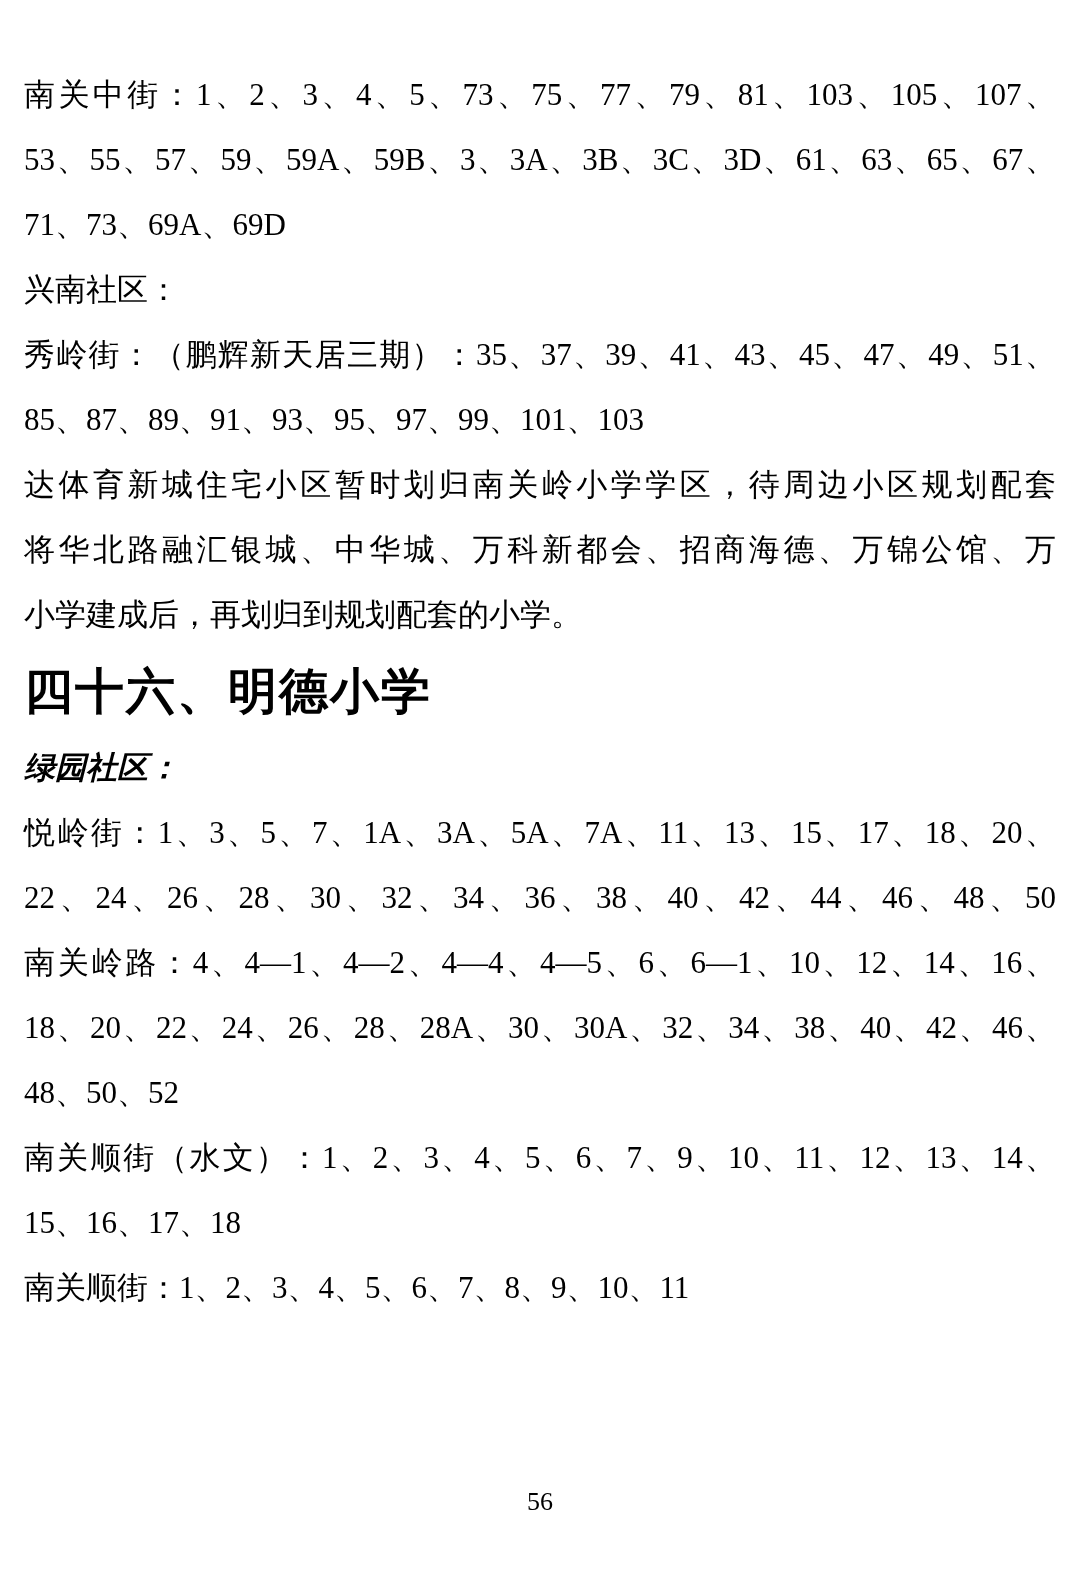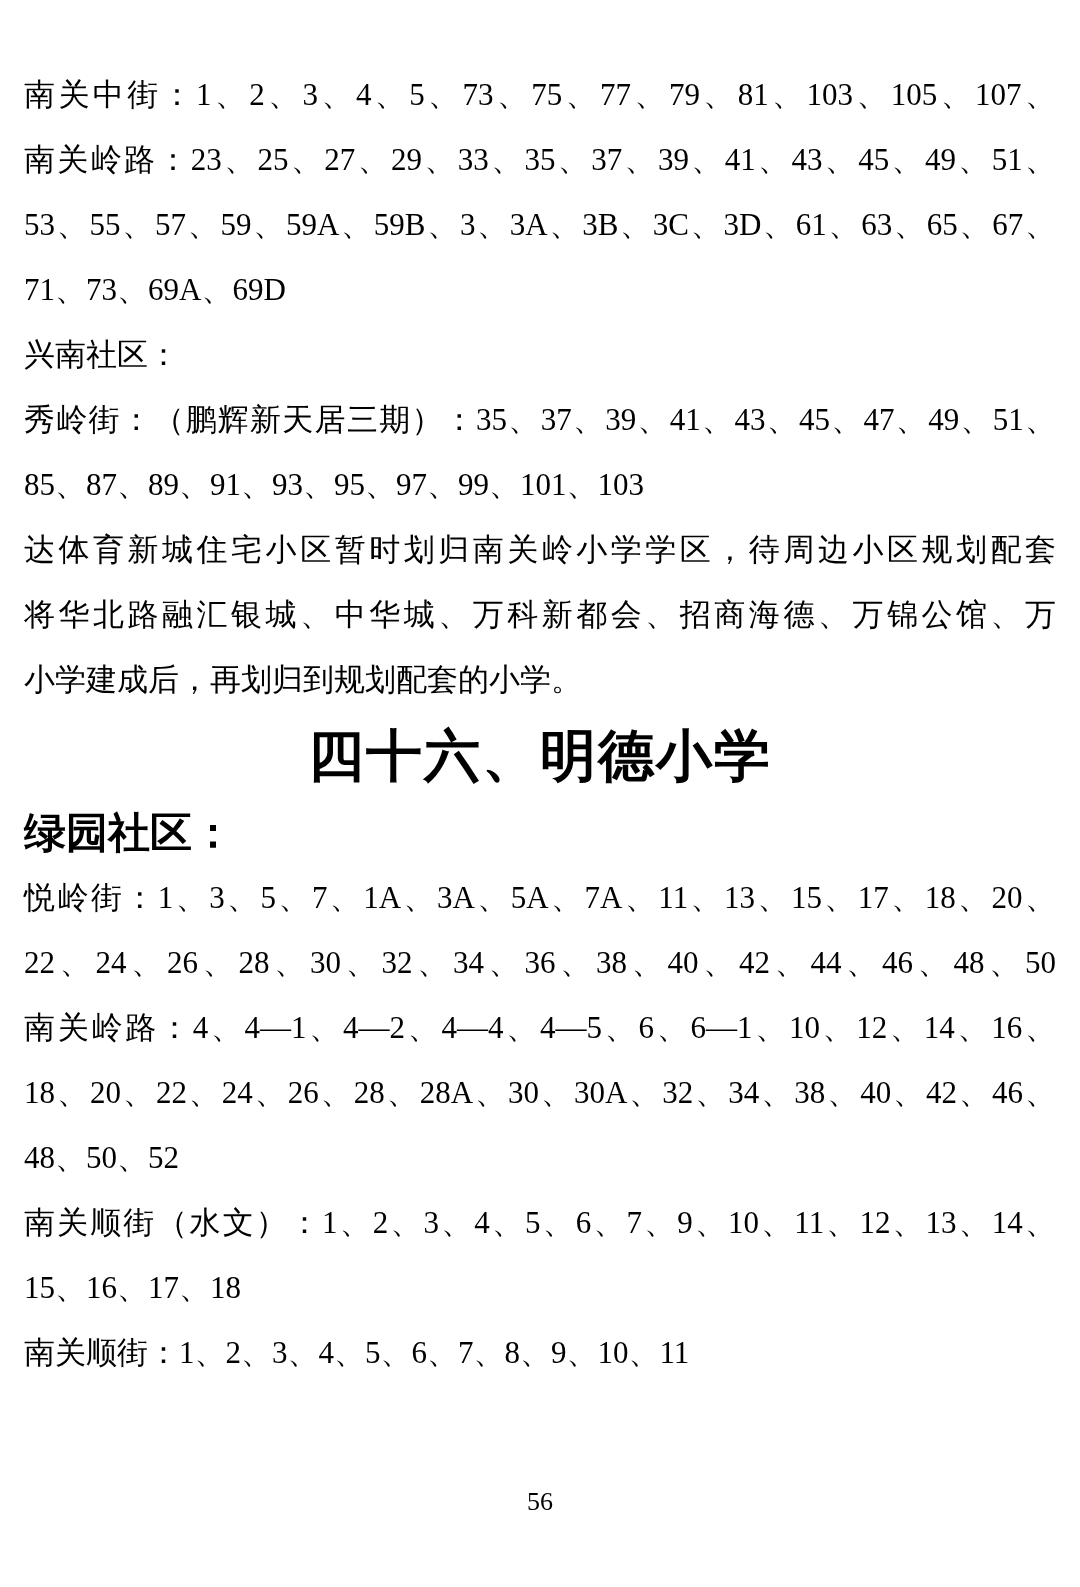--- a/index.html
+++ b/index.html
@@ -21,48 +21,48 @@
     text-align: justify;
     text-justify: inter-character;
     white-space: normal;
   }
   .line.fill {
     text-align-last: justify;
   }
   .bold-label {
     font-weight: bold;
     font-family: "Liberation Sans", "DejaVu Sans", sans-serif;
-    font-size: 42px;
+    font-size: 31px;
+    font-style: italic;
   }
   .heading {
-    font-size: 56px;
+    font-size: 49px;
     font-weight: bold;
     font-family: "Liberation Sans", "DejaVu Sans", sans-serif;
     line-height: 88px;
-    text-align: center;
+    text-align: left;
     letter-spacing: 2px;
   }
   .footer {
     position: absolute;
     left: 0;
     right: 0;
     bottom: 30px;
     text-align: center;
     font-size: 26px;
     line-height: 30px;
     font-family: "Liberation Serif", "DejaVu Serif", serif;
   }
 </style>
 </head>
 <body>
 
 <div class="page">
 
   <div class="line fill">南关中街：1、2、3、4、5、73、75、77、79、81、103、105、107、</div>
-  <div class="line fill">南关岭路：23、25、27、29、33、35、37、39、41、43、45、49、51、</div>
   <div class="line fill">53、55、57、59、59A、59B、3、3A、3B、3C、3D、61、63、65、67、</div>
   <div class="line">71、73、69A、69D</div>
   <div class="line">兴南社区：</div>
   <div class="line fill">秀岭街：（鹏辉新天居三期）：35、37、39、41、43、45、47、49、51、</div>
   <div class="line">85、87、89、91、93、95、97、99、101、103</div>
   <div class="line fill">达体育新城住宅小区暂时划归南关岭小学学区，待周边小区规划配套</div>
   <div class="line fill">将华北路融汇银城、中华城、万科新都会、招商海德、万锦公馆、万</div>
   <div class="line">小学建成后，再划归到规划配套的小学。</div>
 
   <div class="heading">四十六、明德小学</div>

